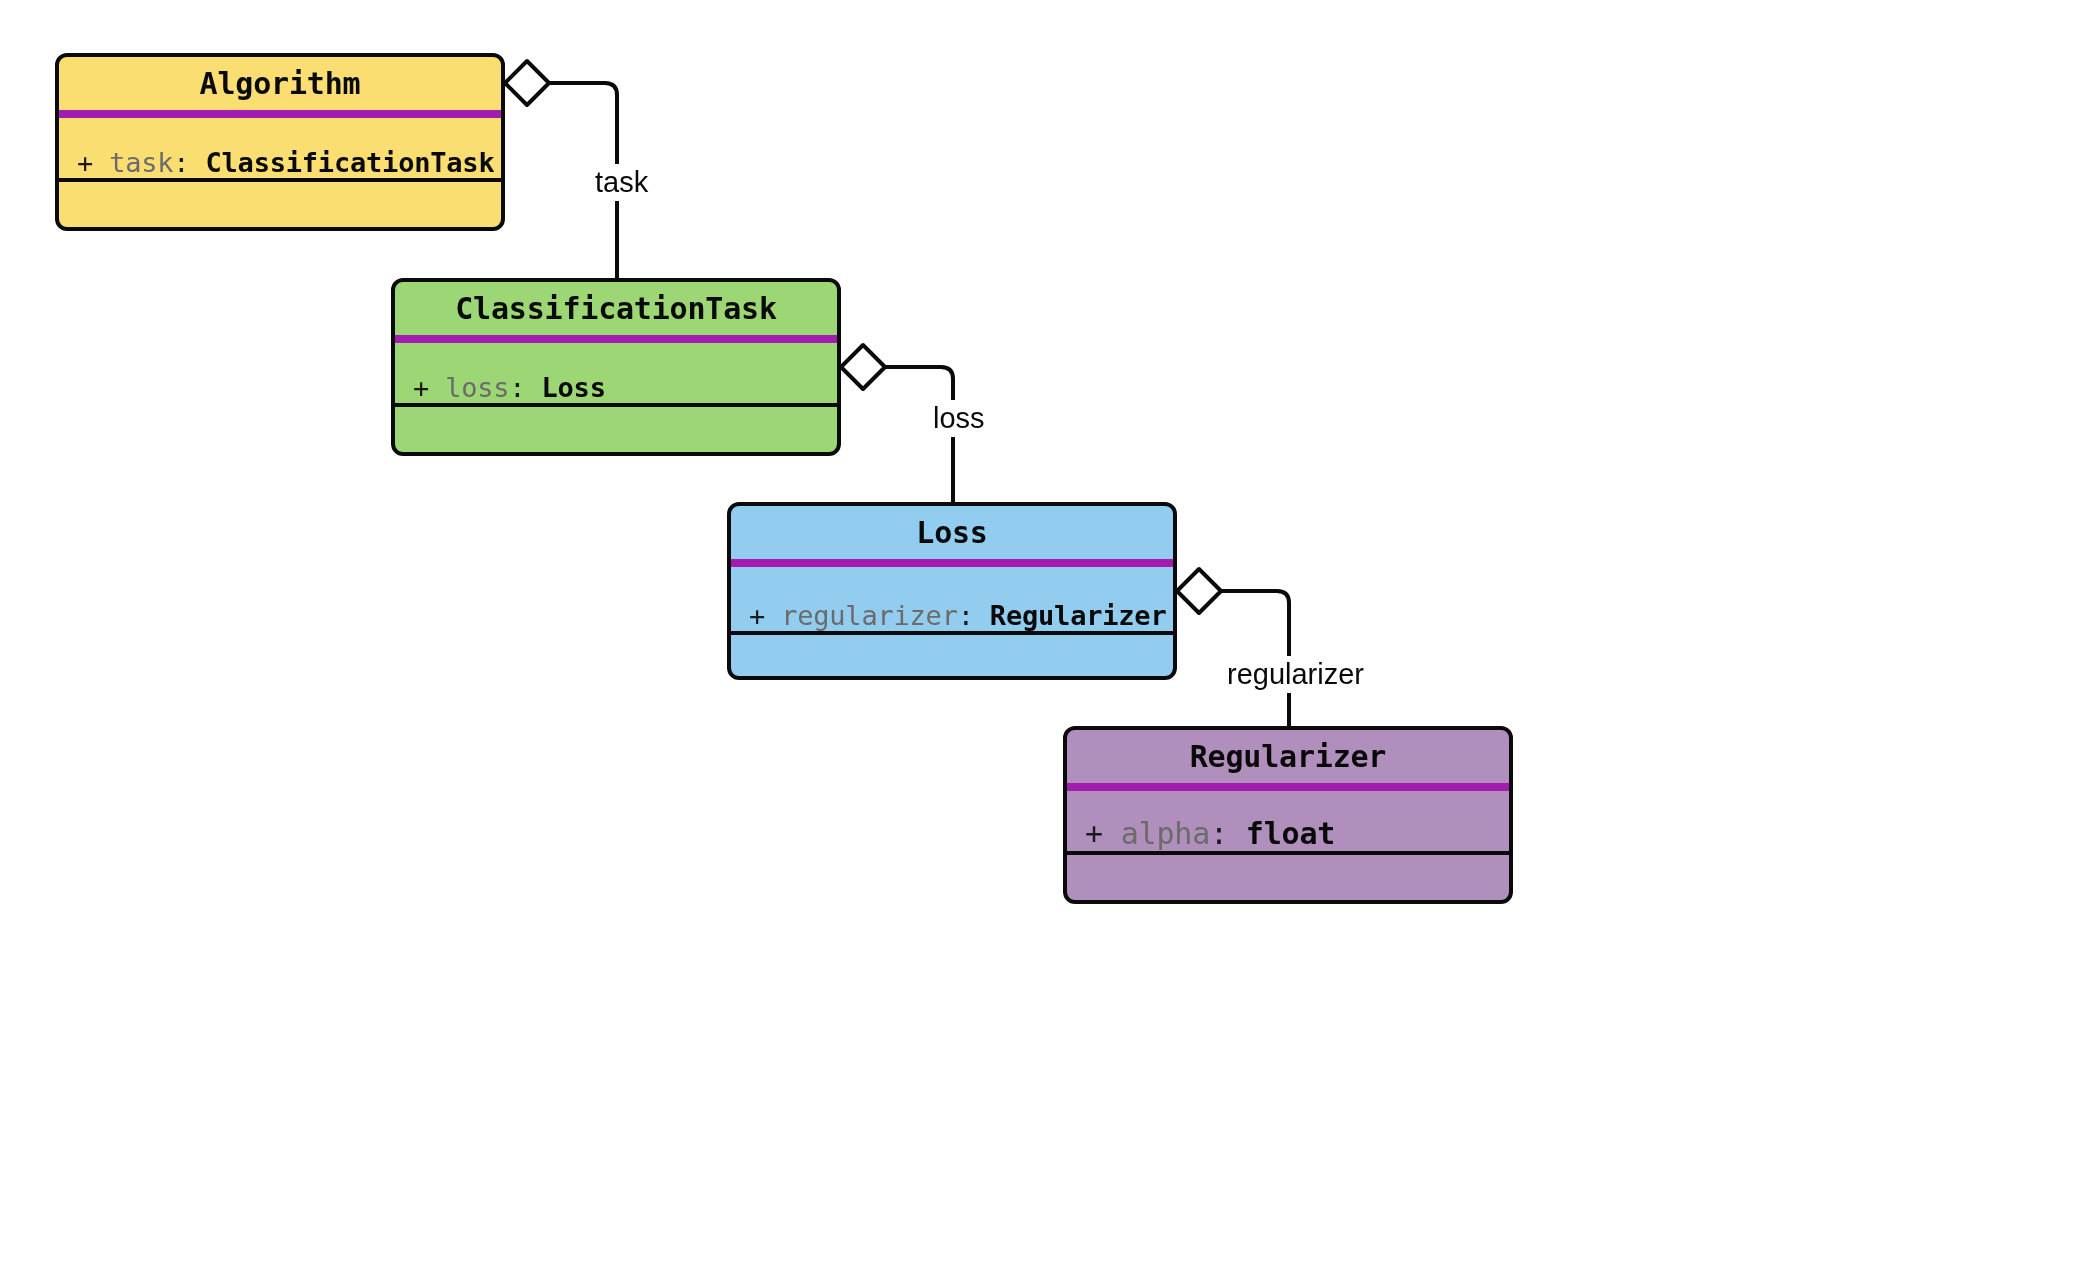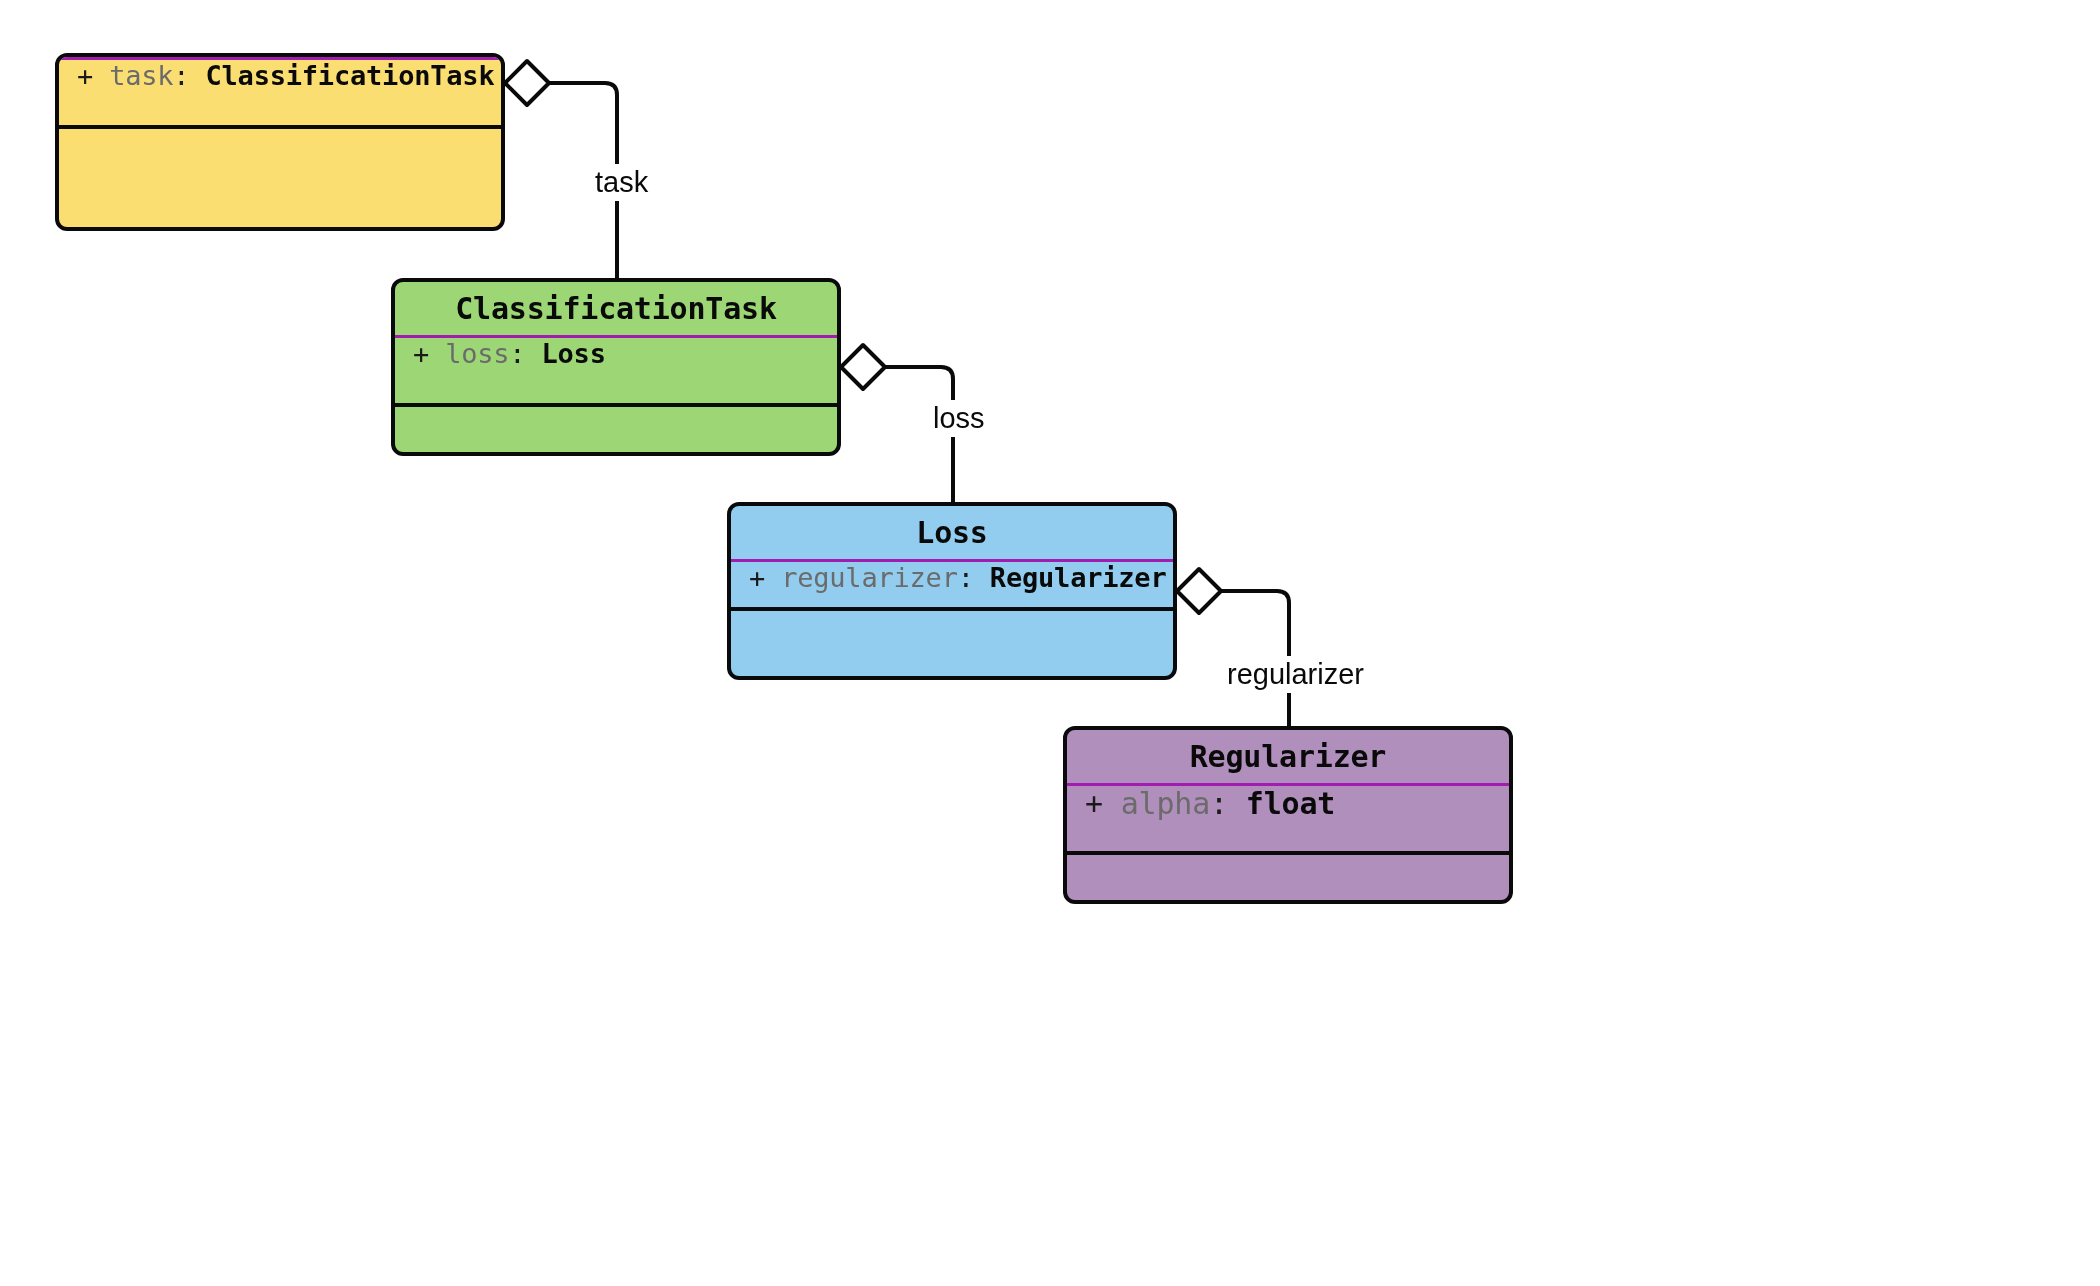--- a/index.html
+++ b/index.html
@@ -48,24 +48,24 @@
     color: #0a0a0a;
     font-family: "DejaVu Sans Mono", monospace;
     display: flex;
     align-items: center;
     justify-content: center;
     letter-spacing: -0.2px;
   }
   .uml-attrs {
     box-sizing: border-box;
     width: 100%;
-    border-top: 3px solid #a21caf;
+    border-top: 8px solid #a21caf;
     display: flex;
     flex-direction: column;
-    justify-content: flex-start;
+    justify-content: flex-end;
   }
   .uml-attr-row {
     box-sizing: border-box;
     white-space: nowrap;
     font-family: "DejaVu Sans Mono", monospace;
     color: #0a0a0a;
     letter-spacing: -0.2px;
   }
   .attr-vis   { color: #1a1a1a; font-weight: normal; }
   .attr-name  { color: #6b6b6b; font-weight: normal; }
@@ -113,41 +113,42 @@
     </g>
   </svg>
 
   <div class="edge-label" style="left:590px; top:164px;">task</div>
 
   <div class="edge-label" style="left:928px; top:400px;">loss</div>
 
   <div class="edge-label" style="left:1222px; top:656px;">regularizer</div>
 
   <div class="uml-class" style="left:55px; top:53px; width:450px; height:178px; background:#fbde72;">
+    <div class="uml-title" style="height:53px; font-size:30px;">Algorithm</div>
     <div class="uml-attrs" style="height:68px;">
       <div class="uml-attr-row" style="font-size:27px; padding-left:18px;">
         <span class="attr-vis">+</span><span> </span><span class="attr-name">task</span><span class="attr-colon">:</span><span> </span><span class="attr-type">ClassificationTask</span>
       </div>
     </div>
     <div class="uml-methods" style="height:53px;"></div>
   </div>
 
   <div class="uml-class" style="left:391px; top:278px; width:450px; height:178px; background:#9cd675;">
     <div class="uml-title" style="height:53px; font-size:30px;">ClassificationTask</div>
     <div class="uml-attrs" style="height:68px;">
       <div class="uml-attr-row" style="font-size:27px; padding-left:18px;">
         <span class="attr-vis">+</span><span> </span><span class="attr-name">loss</span><span class="attr-colon">:</span><span> </span><span class="attr-type">Loss</span>
       </div>
     </div>
     <div class="uml-methods" style="height:53px;"></div>
   </div>
 
   <div class="uml-class" style="left:727px; top:502px; width:450px; height:178px; background:#92ccee;">
     <div class="uml-title" style="height:53px; font-size:30px;">Loss</div>
-    <div class="uml-attrs" style="height:48px;">
+    <div class="uml-attrs" style="height:72px;">
       <div class="uml-attr-row" style="font-size:27px; padding-left:18px;">
         <span class="attr-vis">+</span><span> </span><span class="attr-name">regularizer</span><span class="attr-colon">:</span><span> </span><span class="attr-type">Regularizer</span>
       </div>
     </div>
     <div class="uml-methods" style="height:53px;"></div>
   </div>
 
   <div class="uml-class" style="left:1063px; top:726px; width:450px; height:178px; background:#b18fbc;">
     <div class="uml-title" style="height:53px; font-size:30px;">Regularizer</div>
     <div class="uml-attrs" style="height:68px;">

